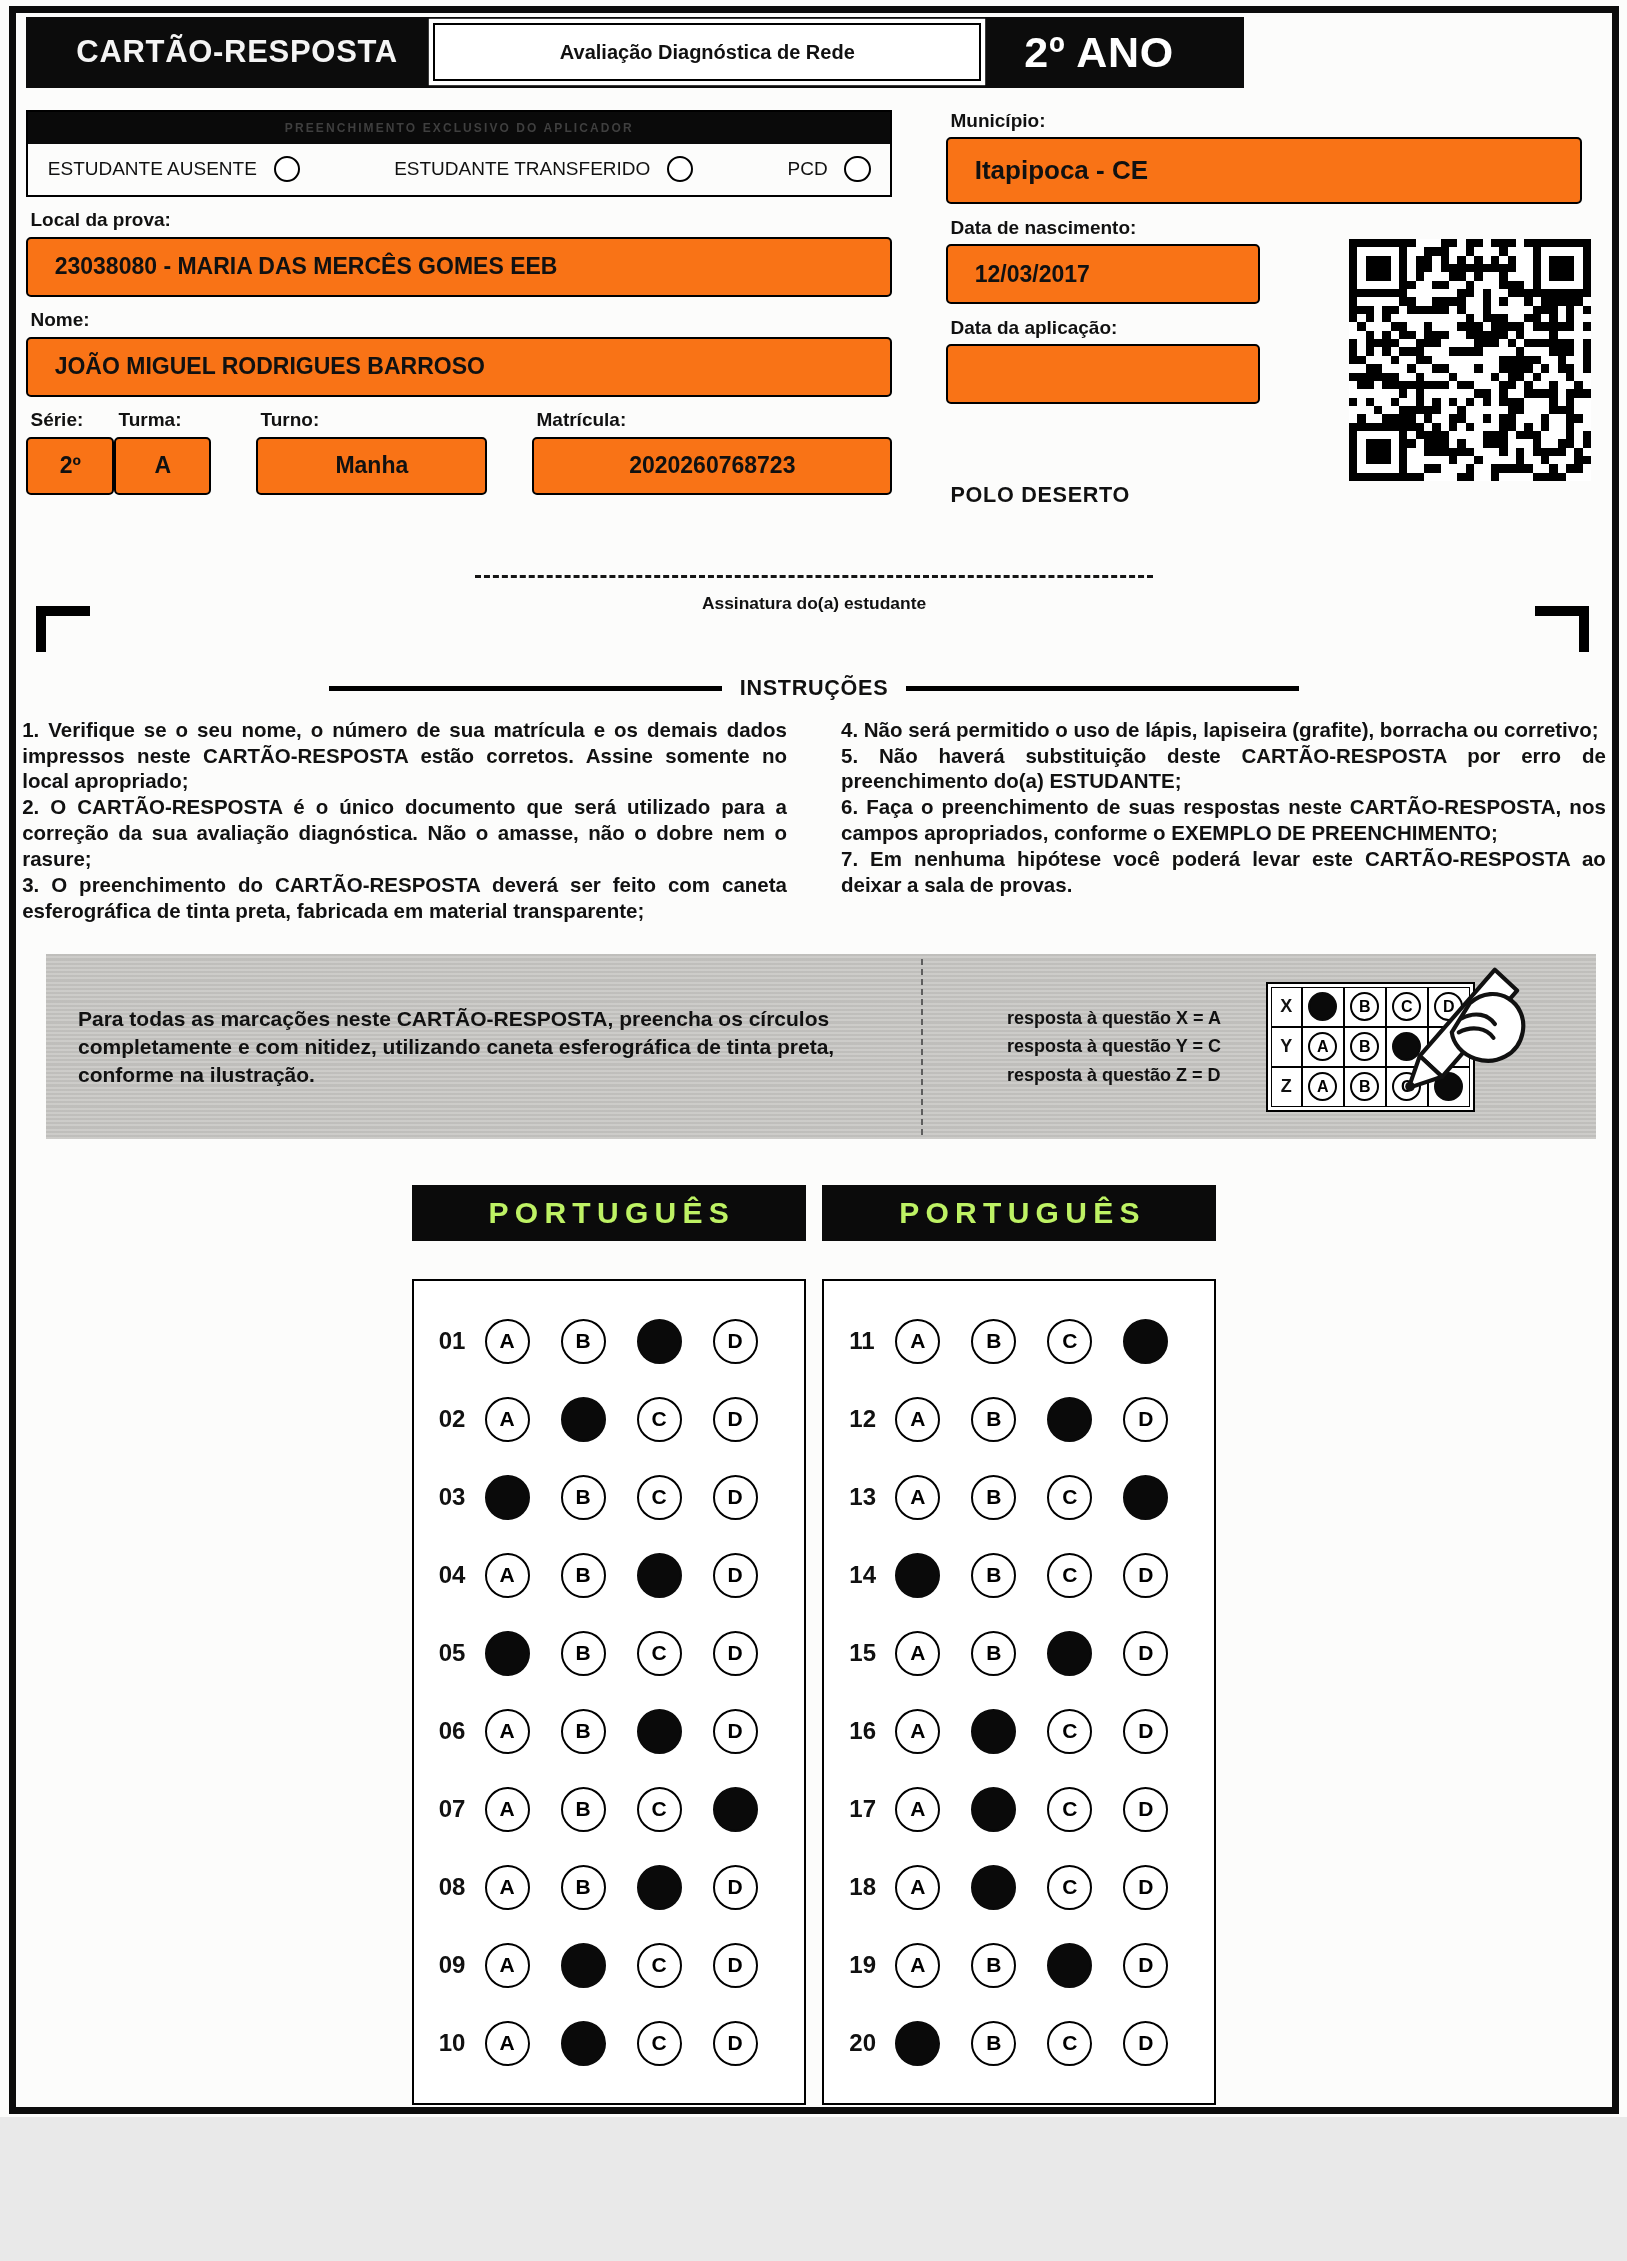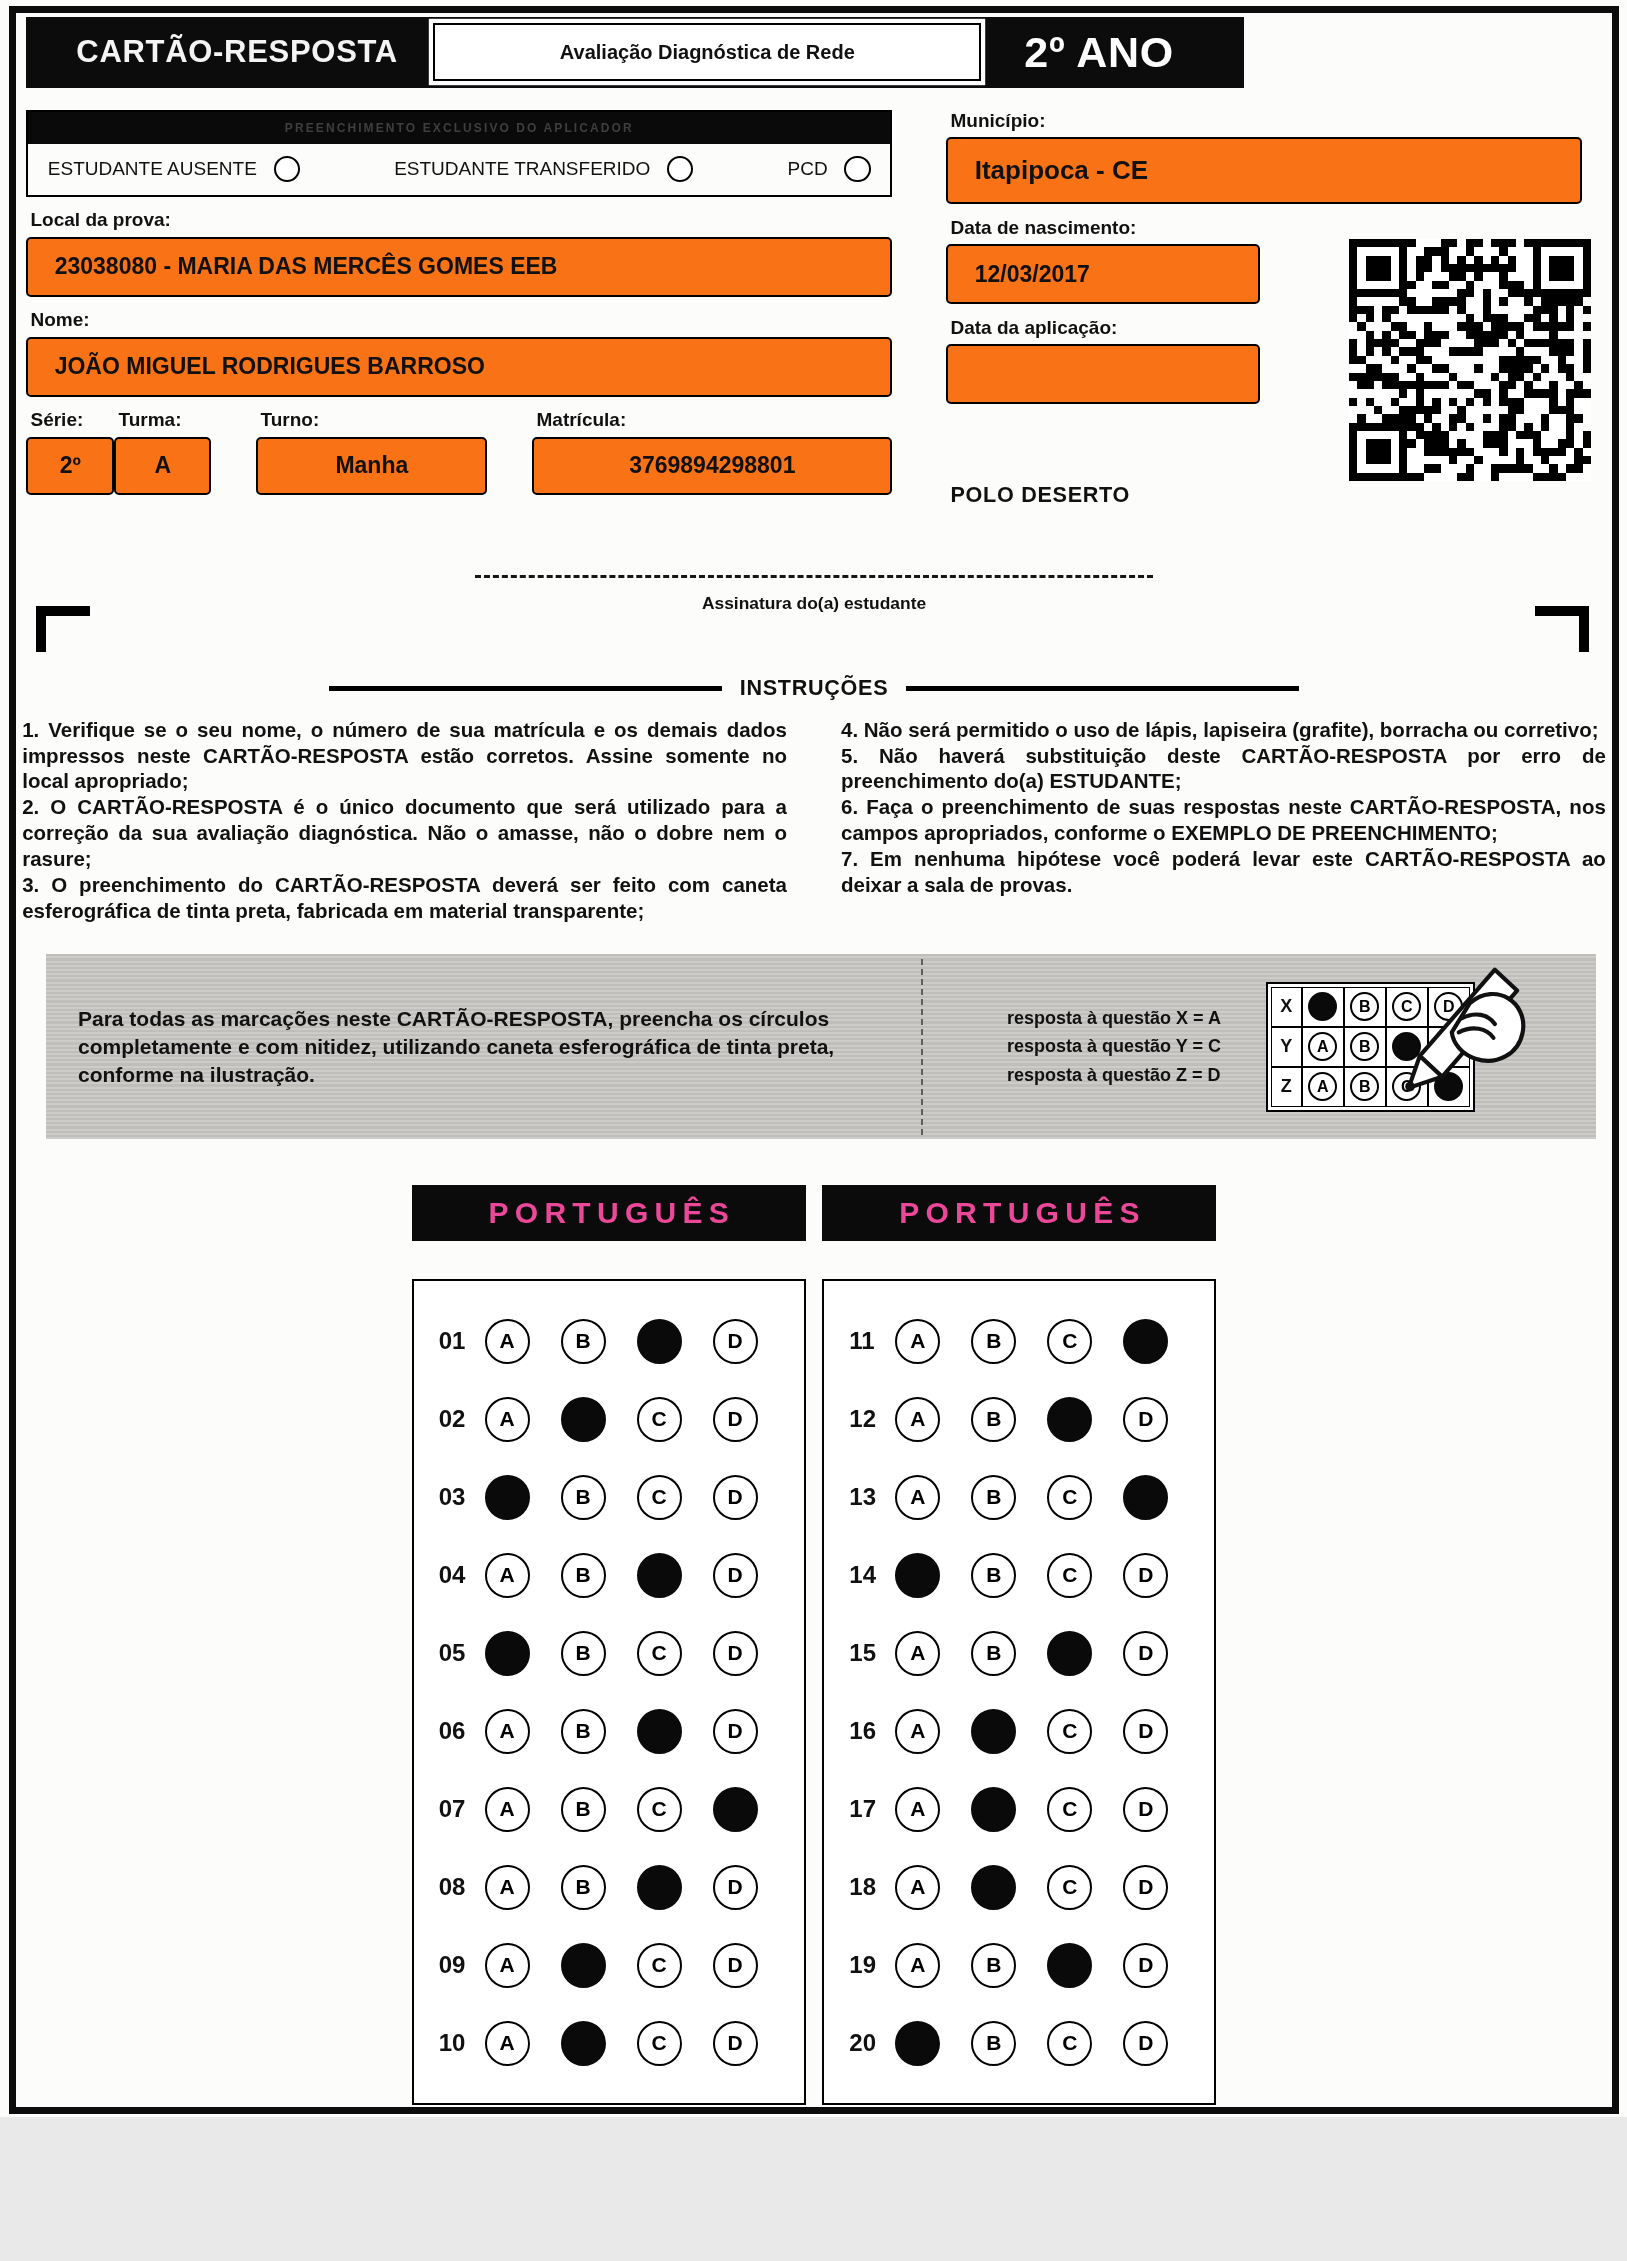--- a/index.html
+++ b/index.html
@@ -87,21 +87,21 @@
 
   
   .bubble { display:inline-flex; align-items:center; justify-content:center; border:2.8px solid #000; border-radius:50%;
             background:#fff; color:#000; font-weight:700; }
   .bubble.small { width:29px; height:29px; border-width:2.1px; font-size:16px; }
   .bubble.filled { background:#0a0a0a; border-color:#0a0a0a; color:transparent; }
 
   
   .answers-wrap { display:flex; justify-content:center; gap:16.7px; margin-top:46px; }
   .ans-col { width:394px; }
-  .ans-header { height:56px; background:#0b0b0b; color:#ec4899; display:flex; align-items:center; justify-content:center;
+  .ans-header { height:56px; background:#0b0b0b; color:#bef264; display:flex; align-items:center; justify-content:center;
                 font-size:30px; font-weight:600; letter-spacing:6.3px; text-indent:6.3px; }
   .ans-box { border:2.8px solid #000; margin-top:38px; padding:21px 7px 21px 25px; background:#fff; }
   .q-row { display:flex; align-items:center; height:78px; }
   .q-num { width:46px; font-size:24px; font-weight:700; }
   .q-row .bubble { width:45px; height:45px; font-size:21px; margin-right:31px; flex:0 0 auto; }
 </style>
 </head>
 <body>
 
 <div class="page">
@@ -152,21 +152,21 @@
           <div class="sf-turma">
             <label class="fld-label">Turma:</label>
             <div class="fld-box center">A</div>
           </div>
           <div class="sf-turno">
             <label class="fld-label">Turno:</label>
             <div class="fld-box center">Manha</div>
           </div>
           <div class="sf-matri">
             <label class="fld-label">Matrícula:</label>
-            <div class="fld-box center">3769894298801</div>
+            <div class="fld-box center">2020260768723</div>
           </div>
         </div>
       </div>
 
       <div class="form-right">
         <label class="fld-label">Município:</label>
         <div class="fld-box muni">Itapipoca - CE</div>
         <label class="fld-label">Data de nascimento:</label>
         <div class="fld-box half">12/03/2017</div>
         <label class="fld-label">Data da aplicação:</label>

